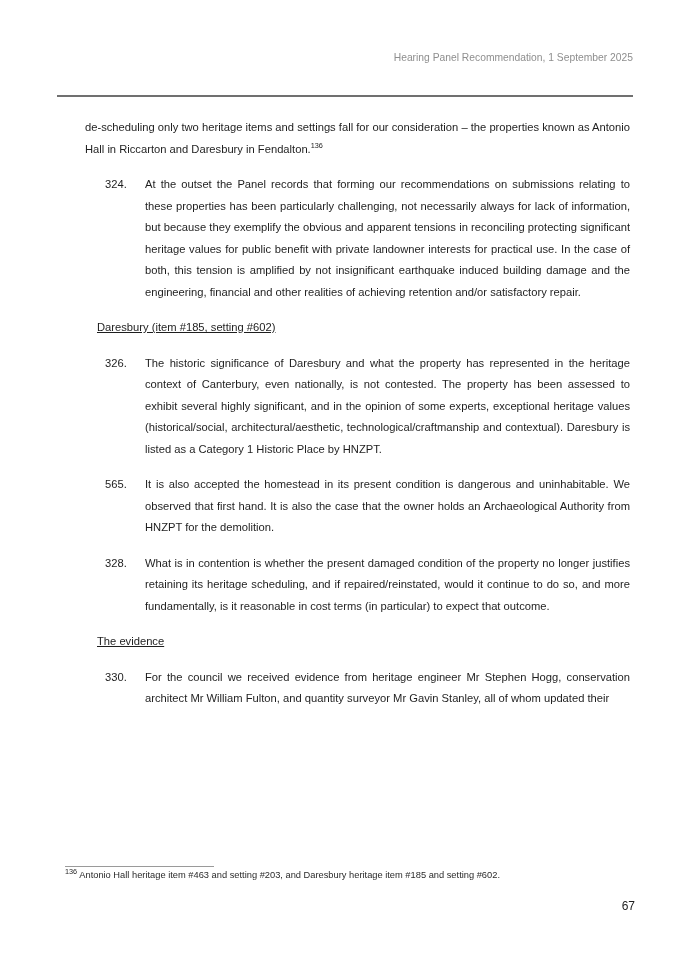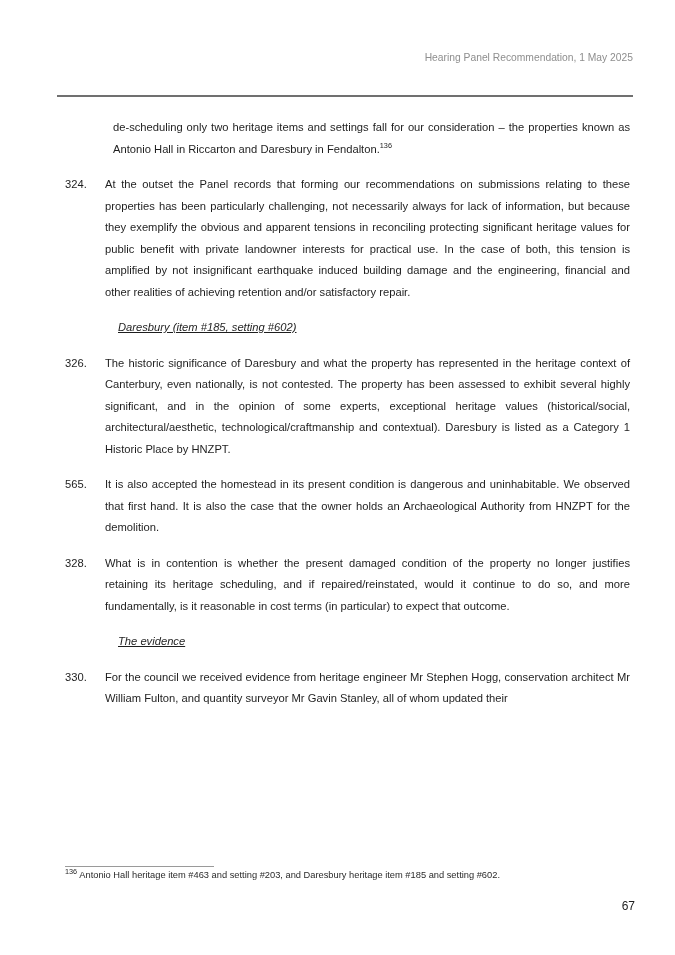--- a/index.html
+++ b/index.html
@@ -31,33 +31,33 @@
   }
   .main {
     position: absolute;
     top: 117px;
     left: 65px;
     width: 565px;
     font-size: 11.2px;
     line-height: 21.5px;
   }
   .continuation {
-    margin-left: 48px;
+    margin-left: 20px;
     text-align: justify;
     margin-bottom: 14px;
   }
   .para {
     display: flex;
     margin-bottom: 14px;
+    margin-left: 40px;
   }
   .para-num { width: 40px; flex: none; }
   .para-body { flex: 1; text-align: justify; }
   .heading {
-    margin-left: 53px;
-    font-style: italic;
+    margin-left: 32px;
     text-decoration: underline;
     margin-bottom: 14px;
   }
   sup {
     font-size: 7.3px;
     line-height: 0;
     vertical-align: super;
   }
   .footnote-rule {
     position: absolute;
@@ -80,21 +80,21 @@
     top: 899px;
     right: 40px;
     font-size: 12px;
     color: #1e1e1e;
   }
 </style>
 </head>
 <body>
 
 <div class="page-header">
-  <div class="header-line">Hearing Panel Recommendation, 1 May 2025</div>
+  <div class="header-line">Hearing Panel Recommendation, 1 September 2025</div>
 </div>
 <div class="header-rule"></div>
 
 <div class="main">
 
   <div class="continuation">
     <span>de-scheduling only two heritage items and settings fall for our consideration – the properties known as Antonio Hall in Riccarton and Daresbury in Fendalton.</span><sup>136</sup>
   </div>
 
   <div class="para">

